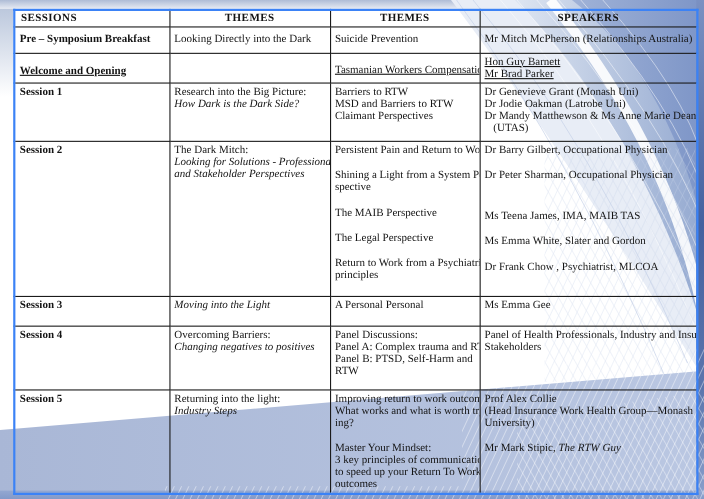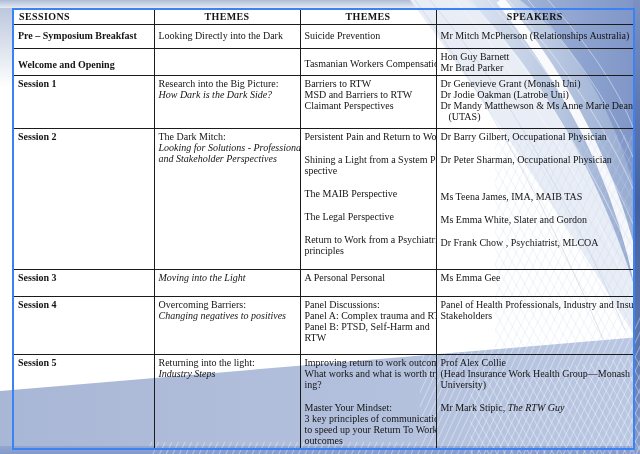--- a/index.html
+++ b/index.html
@@ -27,21 +27,21 @@
   .cell-session{font-weight:bold;}
   .line{white-space:nowrap;}
   .line.g1{margin-top:12px;}
   .line.g2{margin-top:26px;}
   .line.small{font-size:10px;}
   .line.indent{padding-left:8px;}
   .it{font-style:italic;}
   
   .schedule tbody tr:nth-child(1){height:15px;}
   .schedule tbody tr:nth-child(2){height:24px;}
-  .schedule tbody tr:nth-child(3){height:27px;}
+  .schedule tbody tr:nth-child(3){height:27px;text-decoration:underline;}
   .schedule tbody tr:nth-child(4){height:53px;}
   .schedule tbody tr:nth-child(5){height:141px;}
   .schedule tbody tr:nth-child(6){height:27px;}
   .schedule tbody tr:nth-child(7){height:58px;}
   .schedule tbody tr:nth-child(8){height:92px;}
   
   .schedule tbody tr:nth-child(2) td{padding-top:5px;}
   .schedule tbody tr:nth-child(3) td:nth-child(1){padding-top:10px;}
   .schedule tbody tr:nth-child(3) td:nth-child(3){padding-top:9px;}
 </style>

